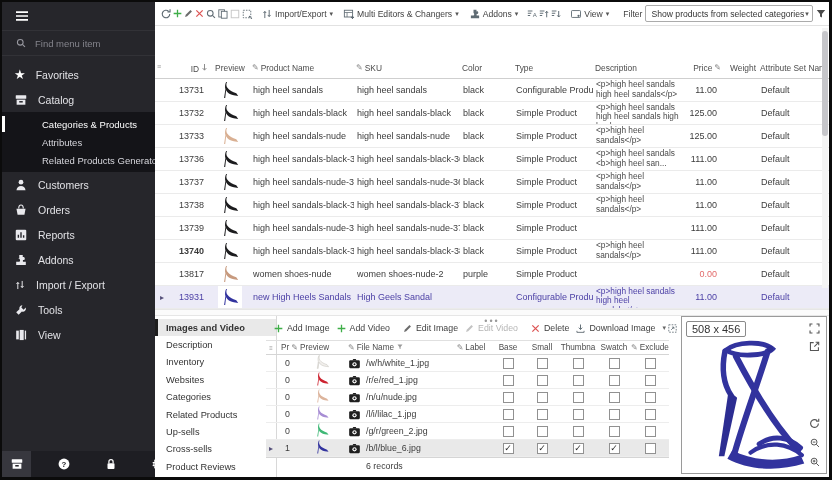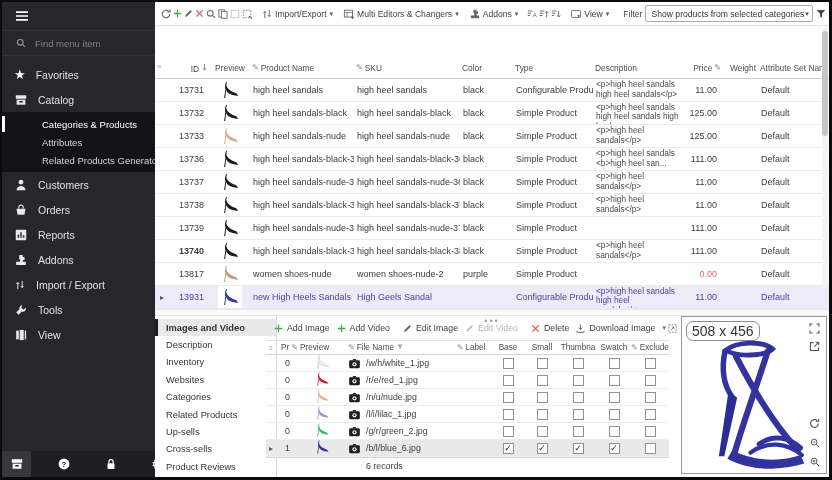--- a/index.html
+++ b/index.html
@@ -86,22 +86,22 @@
   .g2row.sel{ background:#e9e9e9; }
   .g2row .c{ overflow:visible; white-space:nowrap; }
   .g2row .ctr{ display:flex; justify-content:center; align-items:center; }
   .filecell{ display:flex; align-items:center; gap:5px; padding-left:2px; }
   .cb{ width:11px; height:11px; border:1px solid #919191; background:#fff; display:flex; align-items:center; justify-content:center;
        font-size:9px; color:#2e2e2e; line-height:1; }
   .g2status{ height:16px; border-top:1px solid #d5d5d5; font-size:8.8px; color:#3c3c3c;
              display:flex; align-items:center; padding-left:100px; }
   
   .ppanel{ position:absolute; right:2px; top:0; bottom:3px; width:146px; border:1px solid #9a9a9a; background:#fff; }
-  .badge{ position:absolute; left:4px; top:4px; border:1px solid #8a8a8a; border-radius:7px; background:#fff;
-          font-size:14px; color:#333; padding:1px 5px; }
+  .badge{ position:absolute; left:4px; top:4px; border:1px solid #8a8a8a; border-radius:2px; background:#fff;
+          font-size:11px; color:#333; padding:1px 5px; }
   .pico{ position:absolute; width:15px; height:15px; display:flex; align-items:center; justify-content:center; }
   .bigshoe{ position:absolute; left:10px; top:16px; }
 </style>
 </head>
 <body>
 
 <div class="window">
 
   <aside class="sidebar">
     <div class="sb-top">

